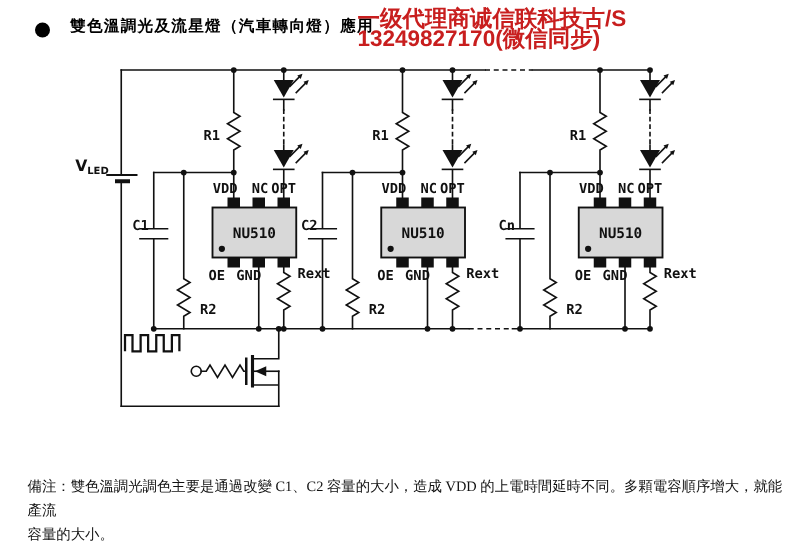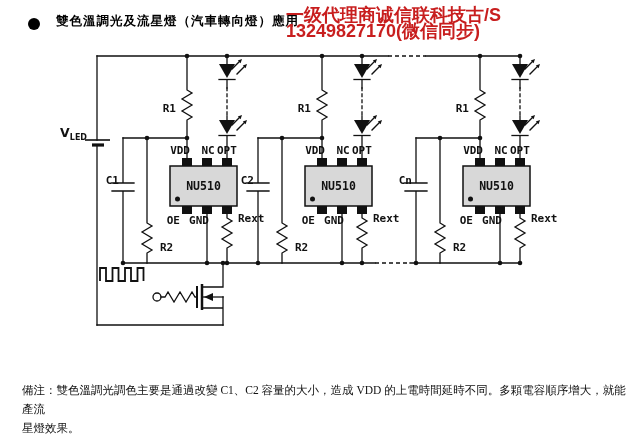--- a/index.html
+++ b/index.html
@@ -124,16 +124,16 @@
       <path class="w" d="M202,287 H223 M223,287 V263"></path>
       <path class="w" d="M202,297 H223"></path>
       <polygon points="204,297 213,293 213,301" fill="#111"></polygon>
       <path class="w" d="M202,308 H223 M223,297 V325"></path>
     </g>
     <circle class="dot" cx="223" cy="263" r="2.3"></circle>
   </svg>
 
   <div class="note">
     <span>備注：雙色溫調光調色主要是通過改變 C1、C2 容量的大小，造成 VDD 的上電時間延時不同。多顆電容順序增大，就能產流</span><br>
-    <span>星燈效果。</span>
+    <span>容量的大小。</span>
   </div>
 
 </div>
 
 </body></html>

